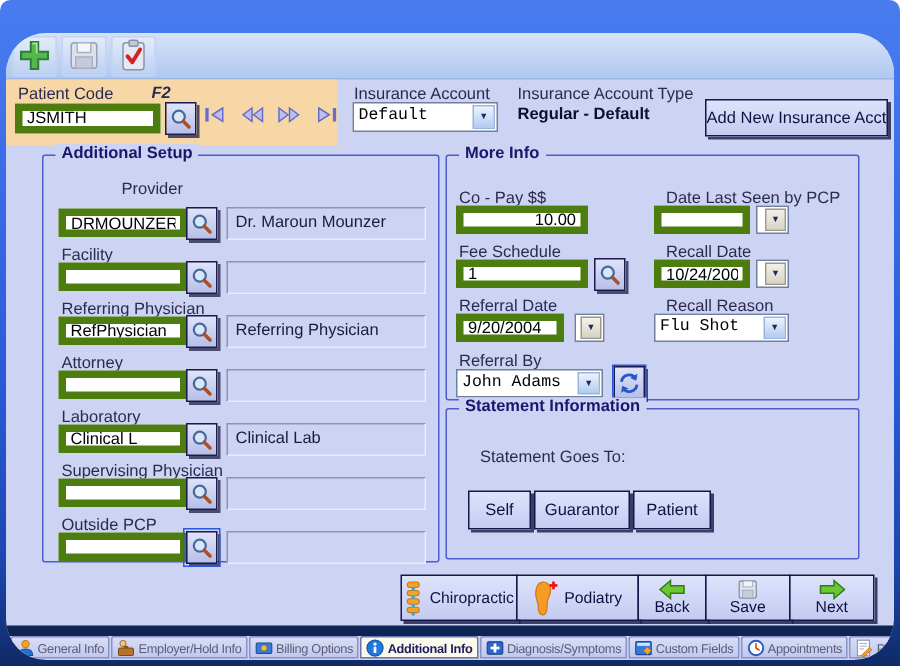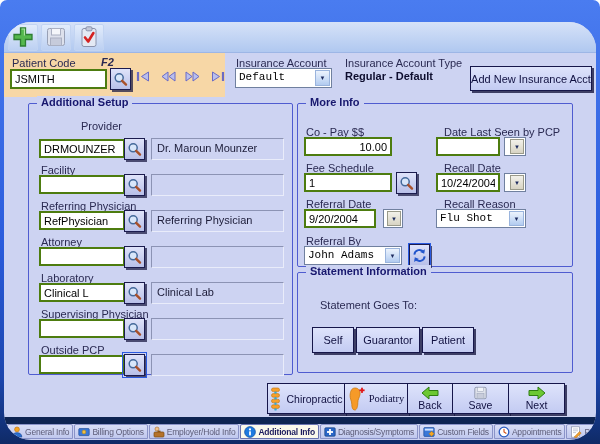--- a/index.html
+++ b/index.html
@@ -28,21 +28,21 @@
 
   .toolbar { position:absolute; top:0; left:0; right:0; height:31px;
     background:linear-gradient(180deg,#d6e2f8,#b0c8f0); border-bottom:1px solid #9db6e6;
     display:flex; align-items:center; padding-left:4px; gap:3px; }
   .tool-btn { width:30px; height:27px; display:flex; align-items:center; justify-content:center;
     border:1px solid #c2d4f2; border-radius:2px; background:linear-gradient(180deg,#e2ecfb,#bcd0f2); }
 
   .peach-band { position:absolute; top:31px; left:0; width:221px; height:44px; background:#f7d7a6; }
   .field-label { position:absolute; font-size:11px; color:#2a2a52; white-space:nowrap; }
   .f2 { font-style:italic; font-weight:bold; }
-  .txt-input { position:absolute; border:2px solid #4d7c0f; background:#fff; font-family:"Liberation Sans",sans-serif;
+  .txt-input { position:absolute; border:5px solid #4d7c0f; background:#fff; font-family:"Liberation Sans",sans-serif;
     font-size:11px; padding:1px 3px; color:#000; }
   .txt-input.num { text-align:right; }
 
   .lookup-btn { position:absolute; width:21px; height:22px; background:linear-gradient(180deg,#dfe3fa,#b8bfe8);
     border:1px solid #1b1b4e; box-shadow:2px 2px 0 rgba(30,30,70,.75);
     display:flex; align-items:center; justify-content:center; cursor:pointer; }
   .lookup-btn.focused { outline:1px solid #2a5ae0; outline-offset:1px; }
 
   .nav-row { position:absolute; left:130px; top:17px; display:flex; gap:8px; align-items:center; }
   .nav-btn { width:17px; height:12px; display:flex; align-items:center; justify-content:center; cursor:pointer; }
@@ -330,21 +330,21 @@
             <g fill="#38a8cc">
               <circle cx="6.5" cy="5.6" r="1.2"></circle>
                 <circle cx="6.5" cy="11.2" r="1.2"></circle>
               <circle cx="6.5" cy="16.8" r="1.2"></circle>
                 <circle cx="6.5" cy="22.4" r="1.2"></circle>
             </g>
           </svg>
           <span class="lbl">Chiropractic</span>
         </span>
       </button>
-      <button class="px-btn action-btn" style="width:64px;font-family:Liberation Serif, serif;">
+      <button class="px-btn action-btn" style="width:82px;">
         <span class="h">
           <svg width="17" height="24" viewBox="0 0 17 24">
             <path d="M7 1C10.5 1 12.5 3.6 12 7.4c-.4 3-2.2 4.6-2.2 8.2 0 3.6-.9 7.4-3 7.4s-3-2.4-3-5.6c0-3.6-1.9-5.4-1.7-9C2.3 4 3.8 1 7 1z" fill="#f69a28" stroke="#cc7a10" stroke-width="0.8"></path>
             <g fill="#e01818">
               <rect x="11.4" y="2.4" width="5.2" height="1.8"></rect>
               <rect x="13.1" y="0.7" width="1.8" height="5.2"></rect>
             </g>
           </svg>
           <span class="lbl">Podiatry</span>
         </span>
@@ -382,33 +382,33 @@
     <div class="tabbar">
       <div class="tab">
         <svg width="12" height="12" viewBox="0 0 12 12">
             <circle cx="6" cy="3.4" r="2.4" fill="#f5a623" stroke="#c67912" stroke-width="0.7"></circle>
             <path d="M1.2 11c0-2.9 2.1-4.3 4.8-4.3s4.8 1.4 4.8 4.3z" fill="#2a6fd0" stroke="#1a4a9a" stroke-width="0.7"></path>
           </svg>
         <span>General Info</span>
       </div>
       <div class="tab">
         <svg width="12" height="12" viewBox="0 0 12 12">
-            <rect x="0.8" y="2.6" width="10.4" height="7" rx="0.8" fill="#3a78d8" stroke="#1c4a9a" stroke-width="0.7"></rect>
-            <circle cx="6" cy="6" r="1.9" fill="#f0c040" stroke="#b08010" stroke-width="0.5"></circle>
-          </svg>
-        <span>Billing Options</span>
-      </div>
-      <div class="tab">
-        <svg width="12" height="12" viewBox="0 0 12 12">
             <circle cx="4" cy="3" r="2" fill="#f2c28a" stroke="#b07a3a" stroke-width="0.7"></circle>
             <rect x="1" y="6" width="10" height="5" rx="1" fill="#b5722a" stroke="#7a4a12" stroke-width="0.7"></rect>
             <rect x="4.5" y="4.6" width="3" height="1.6" fill="#8a5518"></rect>
           </svg>
         <span>Employer/Hold Info</span>
       </div>
+      <div class="tab">
+        <svg width="12" height="12" viewBox="0 0 12 12">
+            <rect x="0.8" y="2.6" width="10.4" height="7" rx="0.8" fill="#3a78d8" stroke="#1c4a9a" stroke-width="0.7"></rect>
+            <circle cx="6" cy="6" r="1.9" fill="#f0c040" stroke="#b08010" stroke-width="0.5"></circle>
+          </svg>
+        <span>Billing Options</span>
+      </div>
       <div class="tab active">
         <svg width="12" height="12" viewBox="0 0 12 12">
             <circle cx="6" cy="6" r="5.4" fill="#1e7ae0" stroke="#0f4f9e" stroke-width="0.7"></circle>
             <circle cx="6" cy="3.4" r="1.1" fill="#fff"></circle>
             <rect x="5.1" y="5.2" width="1.8" height="4.2" rx="0.6" fill="#fff"></rect>
           </svg>
         <span>Additional Info</span>
       </div>
       <div class="tab">
         <svg width="12" height="12" viewBox="0 0 12 12">

